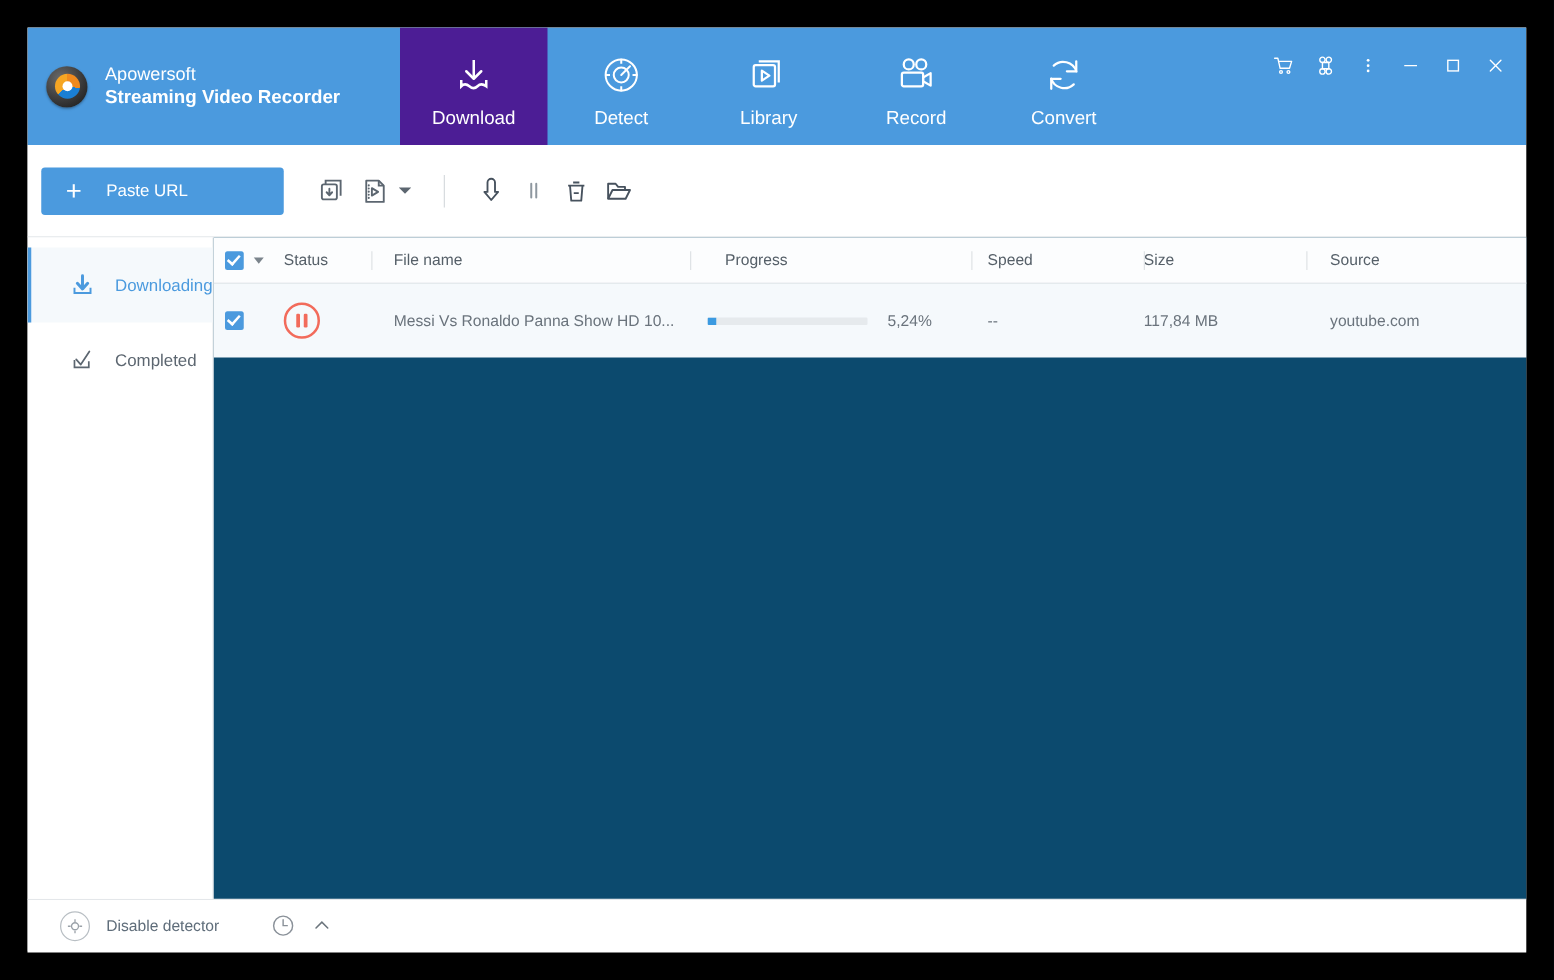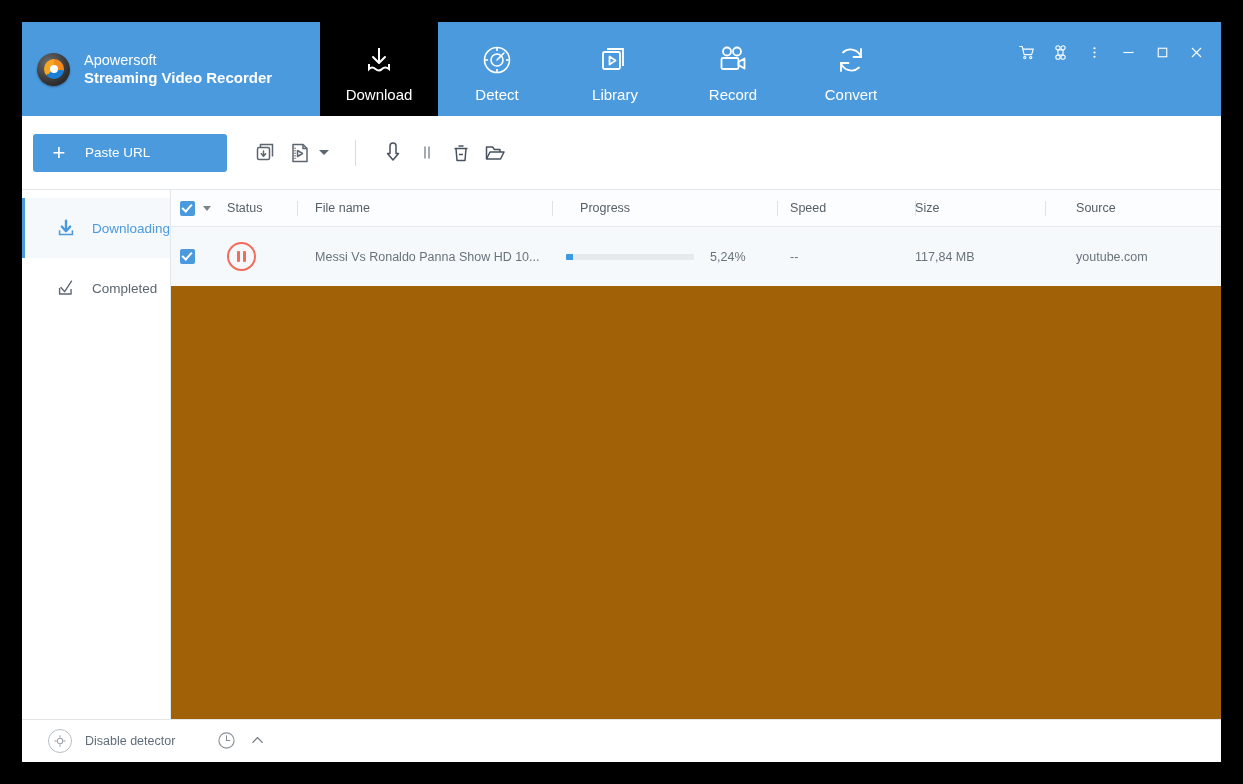--- a/index.html
+++ b/index.html
@@ -85,21 +85,21 @@
     width: 118px;
     display: flex;
     flex-direction: column;
     align-items: center;
     justify-content: center;
     color: #ffffff;
     cursor: pointer;
     padding-top: 4px;
     box-sizing: border-box;
   }
-  .nav-tab.active { background: #000000; }
+  .nav-tab.active { background: #4c1d95; }
   .nav-tab .nav-icon {
     height: 40px;
     display: flex;
     align-items: center;
     justify-content: center;
   }
   .nav-tab .nav-label {
     font-size: 15px;
     margin-top: 6px;
   }
@@ -208,21 +208,21 @@
     color: #4b9ade;
   }
   .side-item .side-icon {
     width: 30px;
     display: flex;
     align-items: center;
     justify-content: flex-start;
   }
   .side-item .side-label { margin-left: 7px; }
 
-  .content { flex: 1; background: #a16207; }
+  .content { flex: 1; background: #0c4a6e; }
 
   .table-head {
     height: 36px;
     background: #fcfdfe;
     border-bottom: 1px solid #e7eaed;
     display: flex;
     align-items: center;
     font-size: 12.5px;
     color: #555f68;
   }
@@ -234,21 +234,21 @@
     font-size: 12.5px;
     color: #6a737c;
   }
   .c-check { width: 32px; display: flex; align-items: center; justify-content: center; }
   .c-caret { width: 16px; display: flex; align-items: center; }
   .c-status { width: 88px; display: flex; align-items: center; padding-left: 8px; box-sizing: border-box; }
   .c-name { width: 245px; padding-left: 8px; box-sizing: border-box; }
   .c-progress { width: 225px; padding-left: 14px; box-sizing: border-box; display: flex; align-items: center; }
   .c-speed { width: 138px; padding-left: 13px; box-sizing: border-box; }
   .c-size { width: 130px; box-sizing: border-box; }
-  .c-source { width: 177px; padding-left: 31px; box-sizing: border-box; }
+  .c-source { width: 177px; padding-left: 19px; box-sizing: border-box; }
 
   .vsep {
     width: 1px;
     height: 15px;
     background: #dfe3e6;
   }
   .hcell { display: flex; align-items: center; }
 
   .chk {
     width: 15px;

